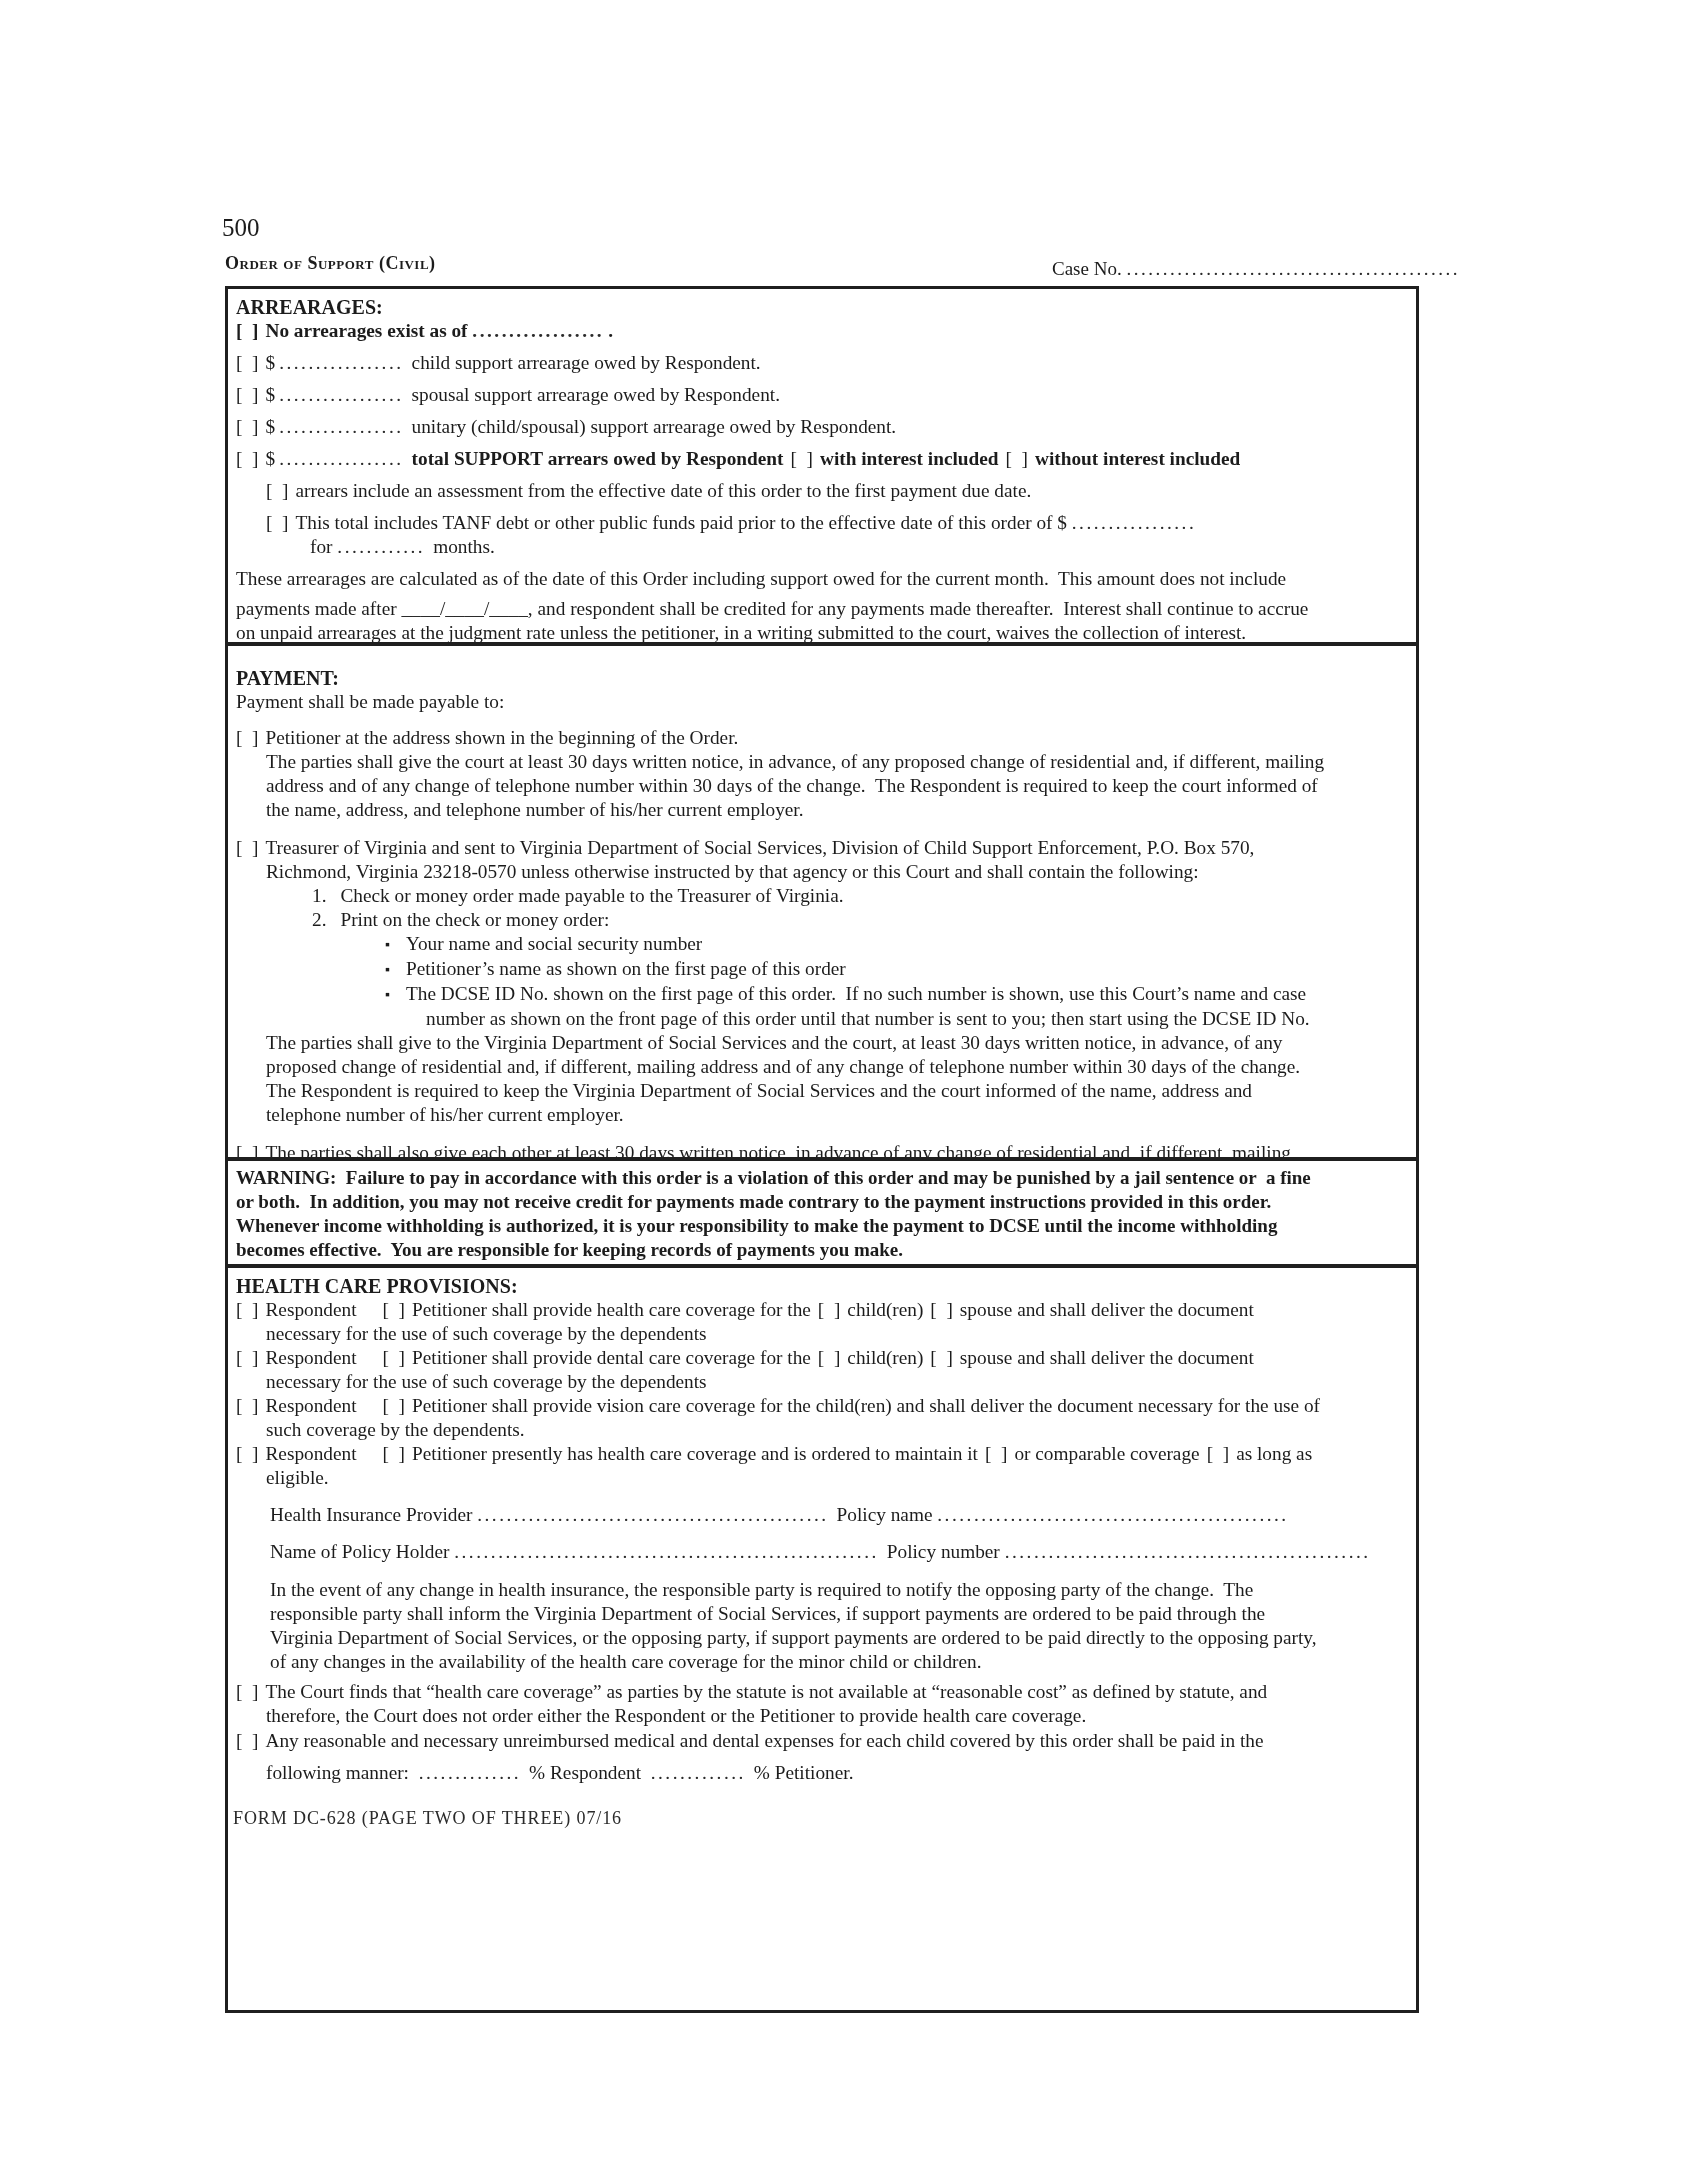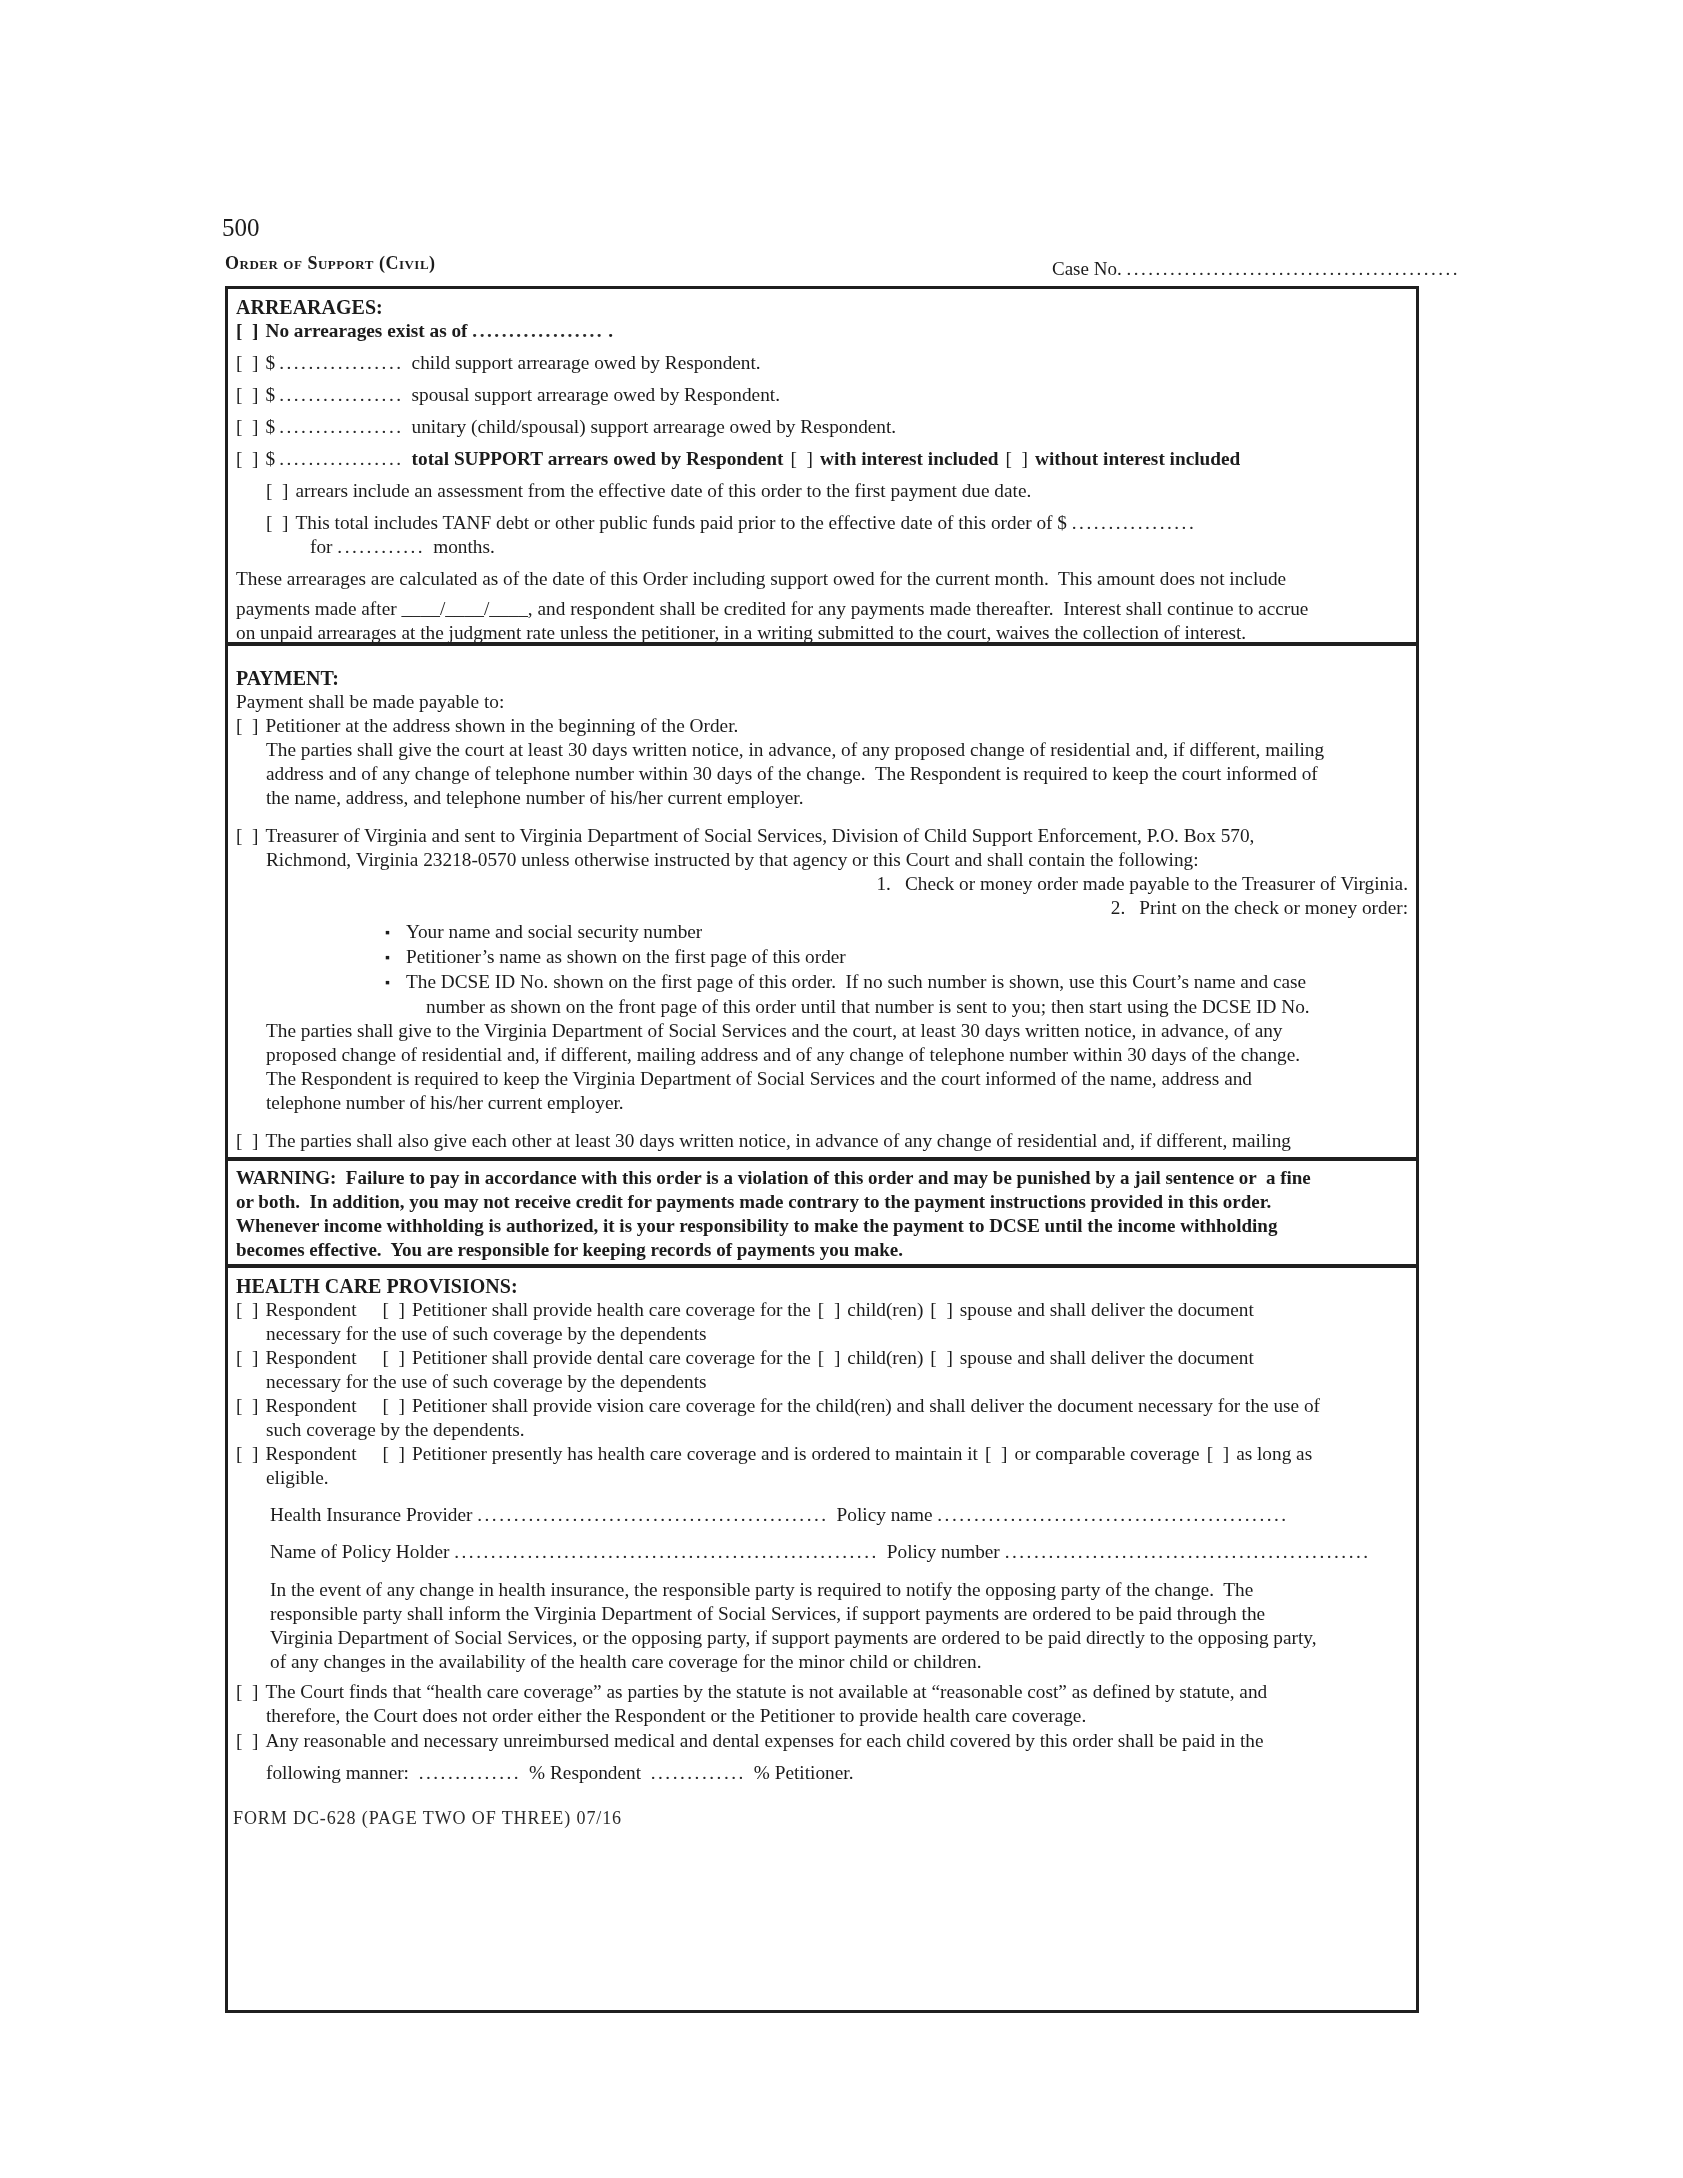--- a/index.html
+++ b/index.html
@@ -22,23 +22,23 @@
   .ln{font-size:19.3px;line-height:24px;white-space:pre;}
   .b{font-weight:bold;}
   .warn .ln{font-size:19px;font-weight:bold;}
   .cb{margin-right:7px;}
   .cb.mid{margin-left:7px;}
   .cb.wide{margin-left:26px;}
   .dollar{margin-right:4px;}
   .leader{letter-spacing:2.5px;margin-right:8px;color:#2b2b2b;}
   .leader.tight{margin-right:4px;}
   .mt6{margin-top:6px;}.mt8{margin-top:8px;}.mt9{margin-top:1px;}
-  .mt12{}.mt13{margin-top:13px;}.mt14{margin-top:14px;}
+  .mt12{margin-top:12px;}.mt13{margin-top:13px;}.mt14{margin-top:14px;}
   .ind30{margin-left:30px;}.ind34{margin-left:34px;}.ind75{margin-left:74px;}
-  .ind115{margin-left:76px;text-align:right;}.ind150{margin-left:149px;}.ind192{margin-left:190px;}
+  .ind115{margin-left:76px;}.ind150{margin-left:149px;}.ind192{margin-left:190px;}
   .num{margin-right:14px;}
   .blt{margin-right:16px;font-size:14px;vertical-align:1px;}
   .footer{left:233px;top:1808px;font-size:18px;letter-spacing:0.9px;color:#2a2a2a;white-space:pre;}
 </style>
 </head>
 <body>
 
 <div class="abs pageno">500</div>
 
 <div class="abs title">Order of Support (Civil)</div>

